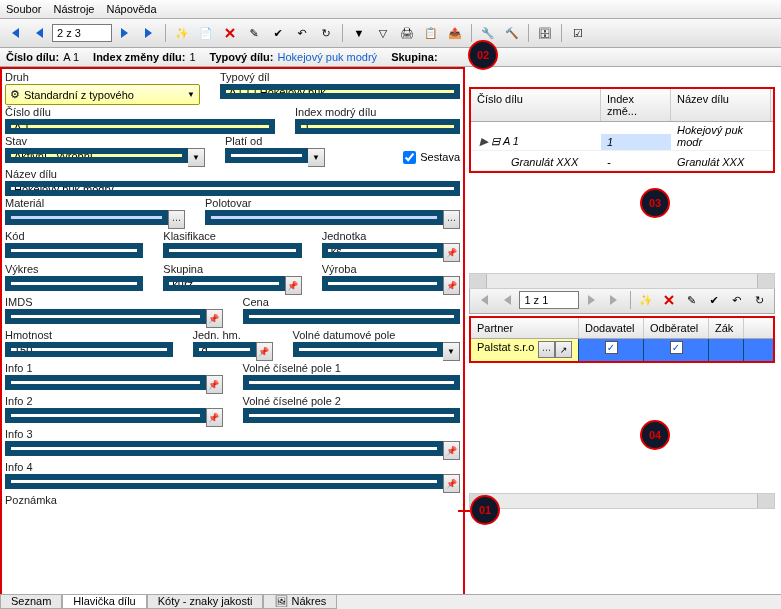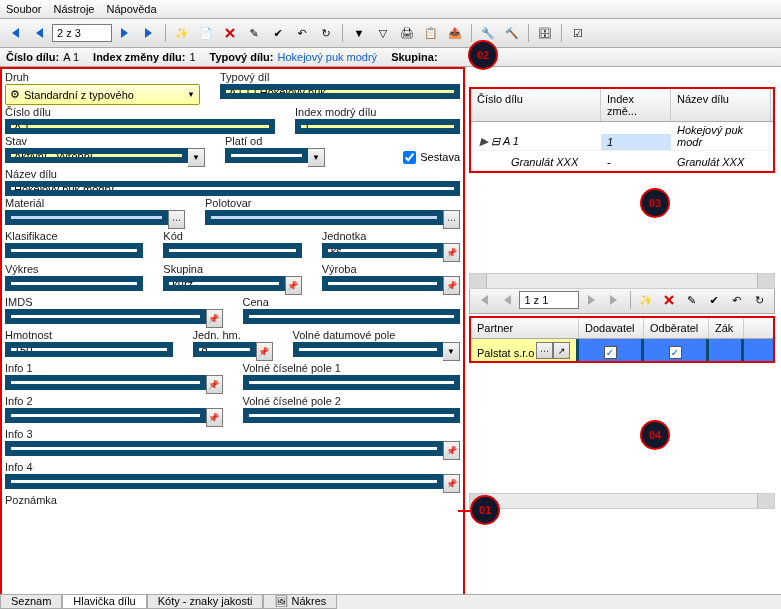--- a/index.html
+++ b/index.html
@@ -35,21 +35,21 @@
 .tree-arrow{width:14px;display:inline-block;text-align:center;color:#444;}
 .tree-tabs{display:flex;border-top:1px solid #aaa;background:#f2f2f2;}
 .tree-tabs div{padding:3px 10px;border:1px solid #aaa;border-bottom:none;background:#fff;margin-right:-1px;cursor:pointer;}
 .tree-tabs div.inactive{background:#e8e8e8;}
 .partner-section{margin-top:4px;}
 .toolbar2{background:linear-gradient(#f9f9f9,#e0e0e0);border:1px solid #aaa;padding:2px 4px;display:flex;align-items:center;gap:2px;}
 .partner-table{border:2px solid #d00;margin-top:2px;}
 .partner-head{display:flex;background:linear-gradient(#fdfdfd,#e6e6e6);border-bottom:1px solid #aaa;}
 .partner-head div{padding:4px 6px;border-right:1px solid #ccc;}
 .partner-row{display:flex;align-items:center;background:#3d7dff;color:#fff;}
-.partner-row > div{padding:2px 6px;border-right:3px solid #0c4a6e;height:22px;display:flex;align-items:flex-end;justify-content:center;}
+.partner-row > div{padding:2px 6px;border-right:1px solid #0c4a6e;height:22px;display:flex;align-items:flex-start;justify-content:center;}
 .pcol-a{width:108px;justify-content:flex-start !important;background:#ffffa0;color:#000;}
 .pcol-b{width:65px;}.pcol-c{width:65px;}.pcol-d{width:35px;}
 .lowscroll{height:16px;background:#eaeaea;border:1px solid #ccc;margin-top:130px;position:relative;}
 .lowscroll::before{content:"";position:absolute;left:0;top:0;width:16px;height:14px;background:#d8d8d8;border-right:1px solid #bbb;}
 .lowscroll::after{content:"";position:absolute;right:0;top:0;width:16px;height:14px;background:#d8d8d8;border-left:1px solid #bbb;}
 .bottom-tabs{display:flex;background:#eee;border-top:1px solid #aaa;position:absolute;bottom:0;left:0;width:781px;}
 .bottom-tabs div{padding:0 10px;border:1px solid #aaa;border-top:none;background:#e8e8e8;cursor:pointer;}
 .bottom-tabs div.active{background:#fff;}
 .callout{position:absolute;width:30px;height:30px;border:2px solid #d00;border-radius:50%;background:#0f172a;display:flex;align-items:center;justify-content:center;font-weight:bold;color:#d00;z-index:100;margin-top:12px;}
 .callout::before{content:"";position:absolute;width:12px;height:2px;background:#d00;left:-14px;top:13px;}
@@ -197,25 +197,25 @@
     <div class="lbl">Polotovar</div>
     <div class="inp-wrap">
             <input class="inp blue" style="">
             <div class="mini-btn">⋯</div>
           </div>
   </div>
 </div>
 
 <div class="form-row">
   <div class="form-field">
+          <div class="lbl">Kód</div>
+          <input class="inp" style="">
+        </div>
+  <div class="form-field">
           <div class="lbl">Klasifikace</div>
-          <input class="inp" style="">
-        </div>
-  <div class="form-field">
-          <div class="lbl">Kód</div>
           <input class="inp" style="">
         </div>
   <div class="form-field">
           <div class="lbl">Jednotka</div>
           <div class="inp-wrap">
             <input class="inp" value="ks" style="">
             <div class="mini-btn">📌</div>
           </div>
         </div>
 </div>

